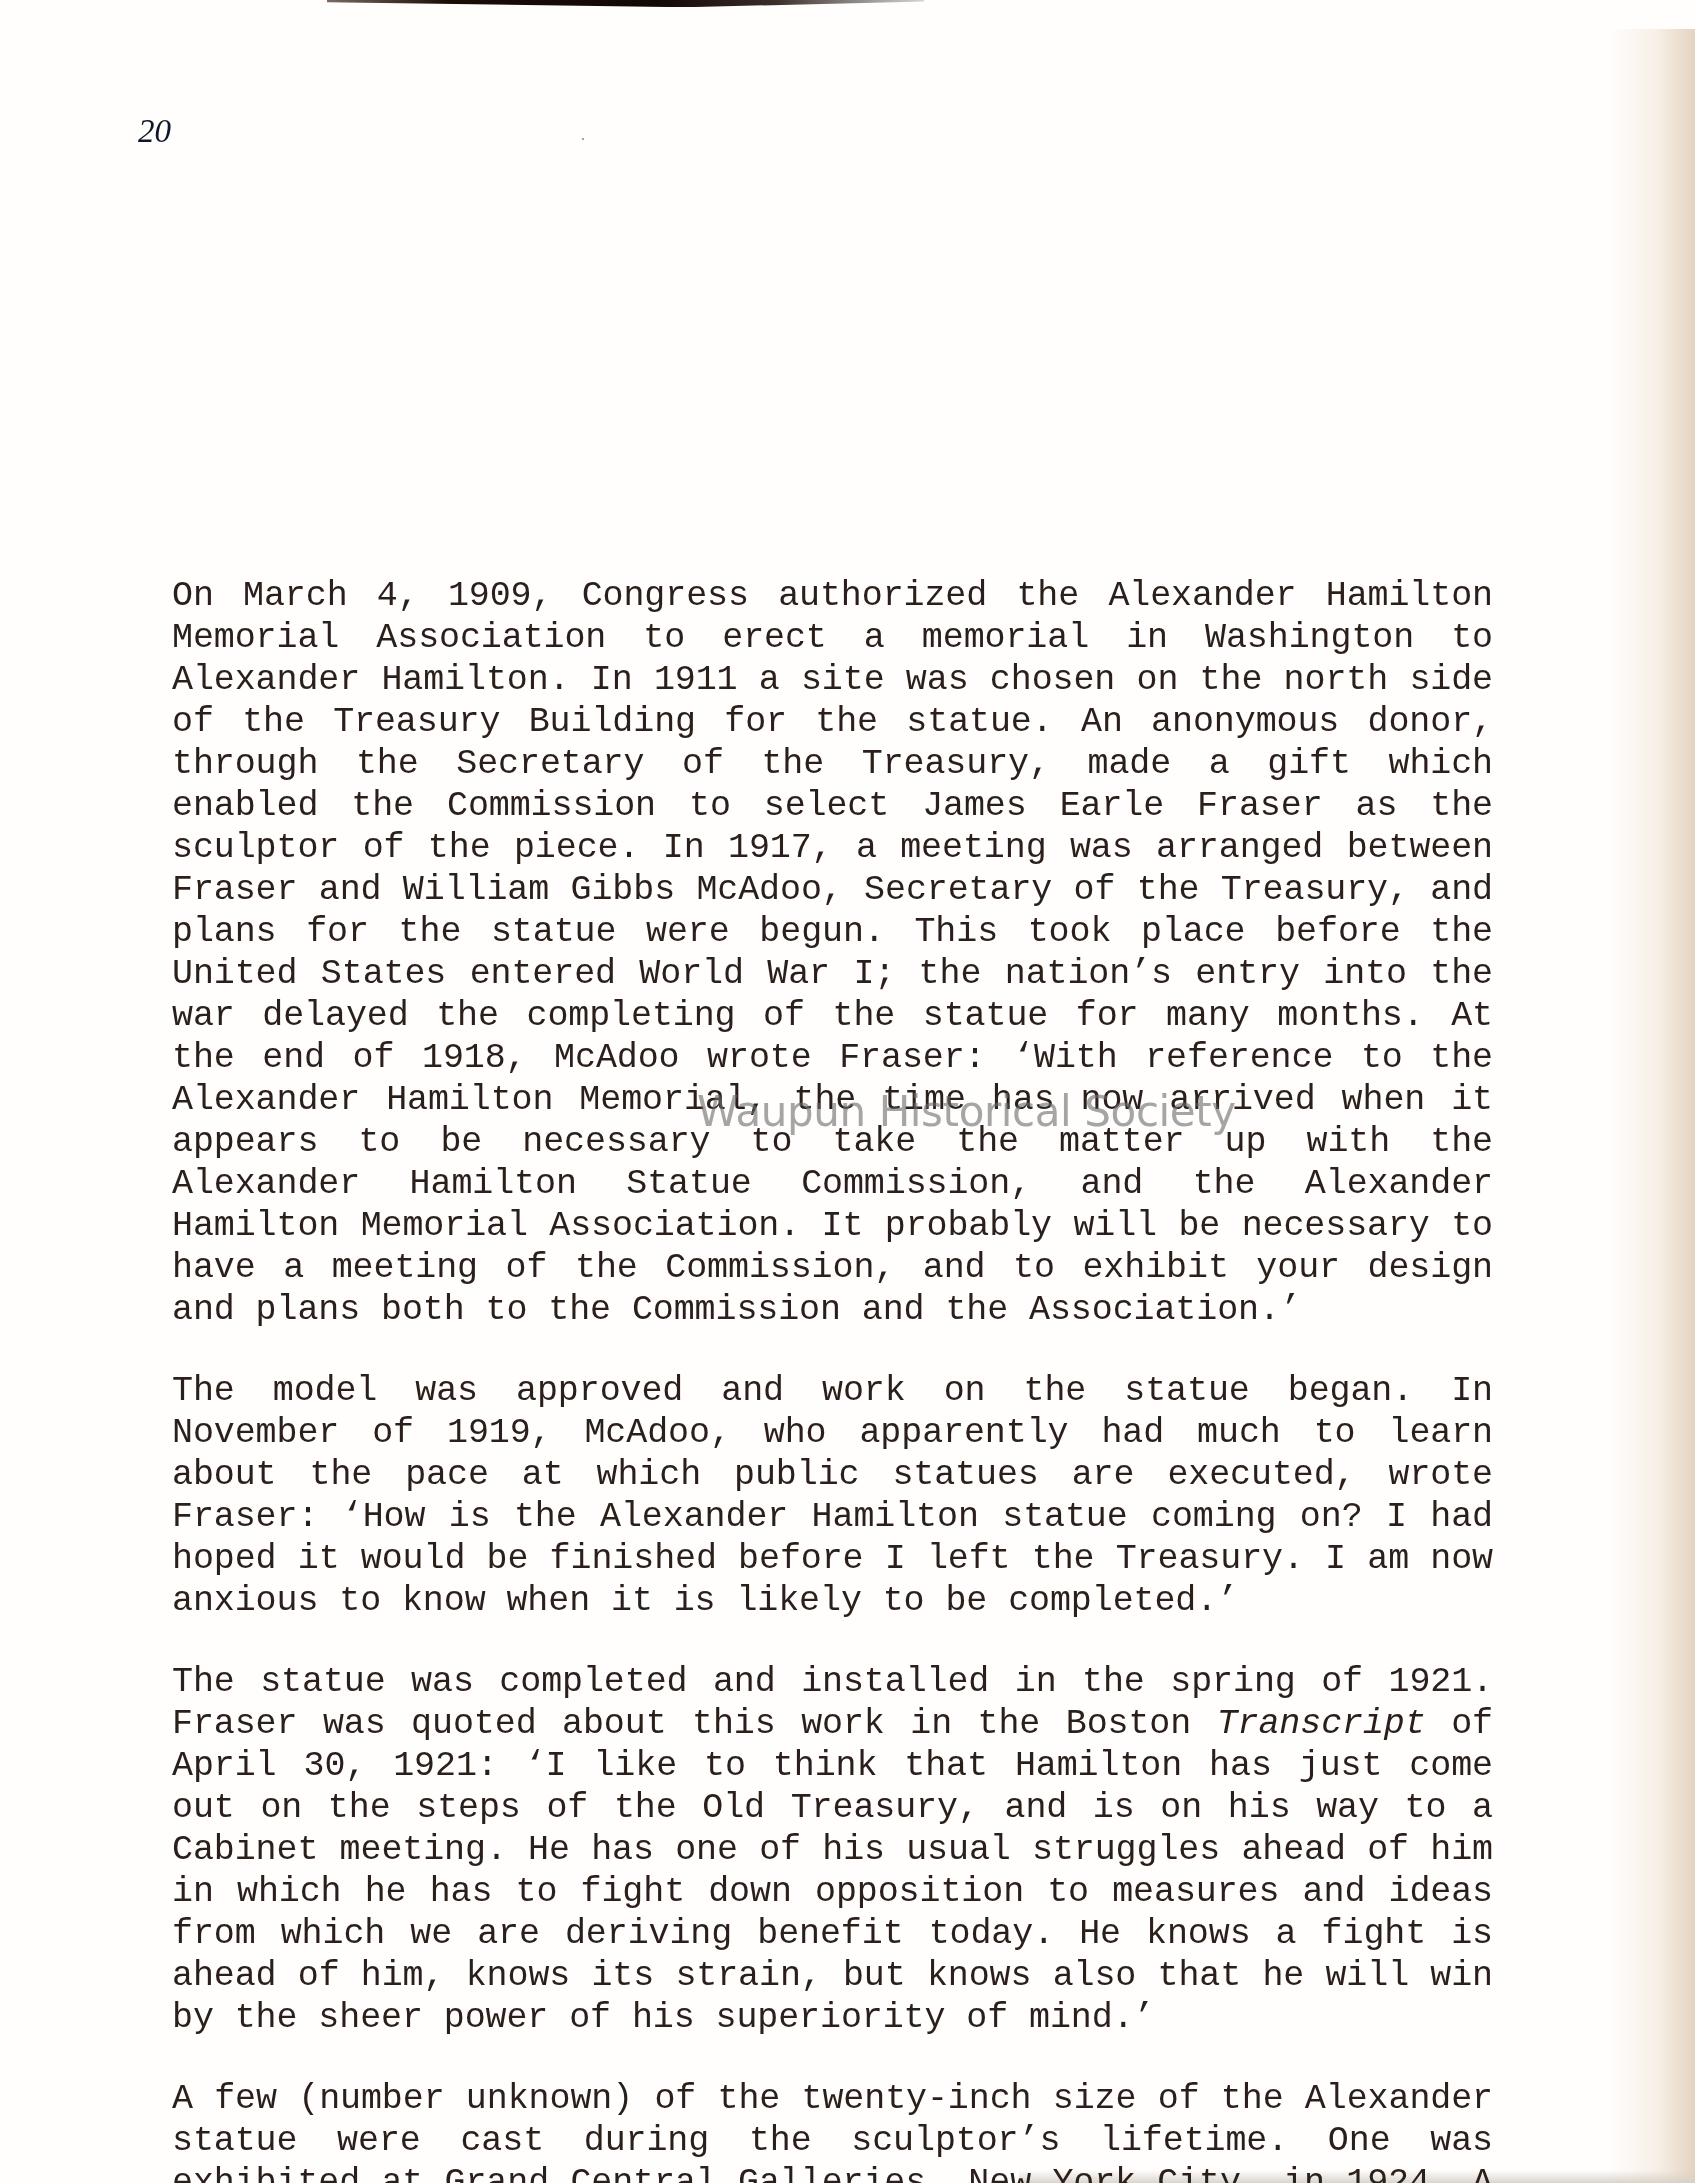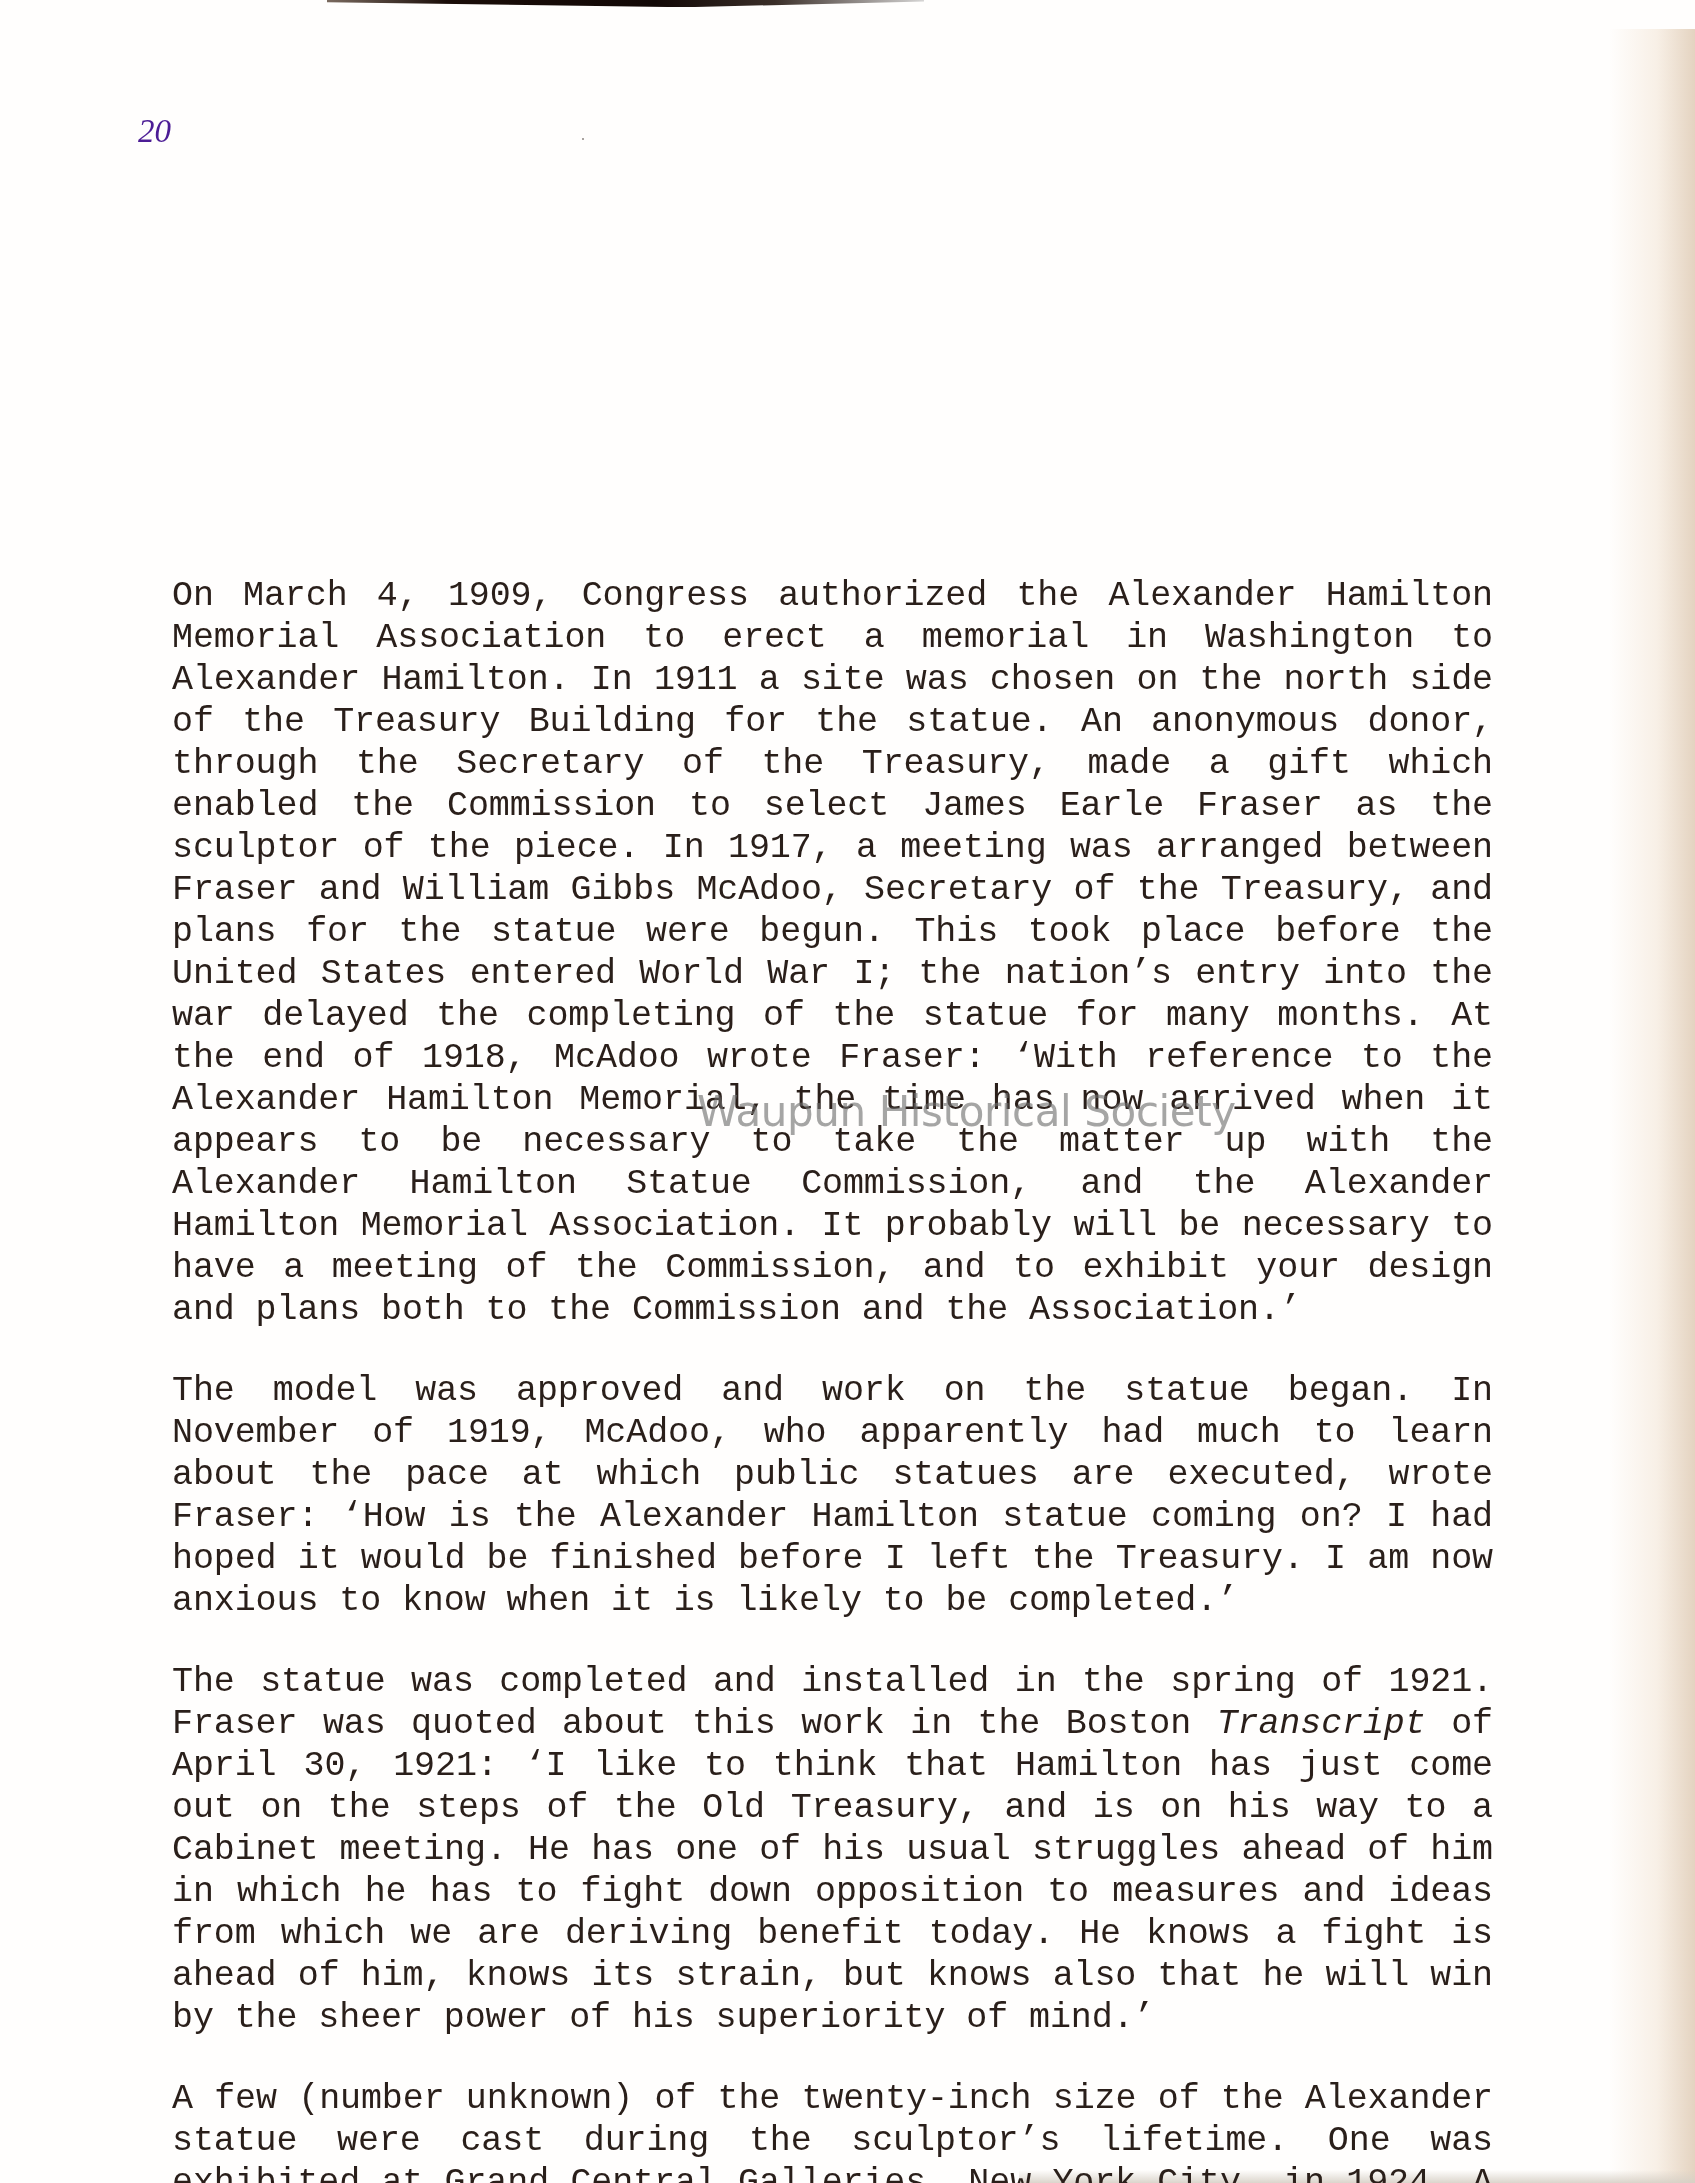--- a/index.html
+++ b/index.html
@@ -45,21 +45,21 @@
       background: linear-gradient(to right, #7a6a5f 0%, #1a0d08 20%, #120806 55%, #3a2e28 75%, rgba(120,120,120,0.3) 100%);
       clip-path: polygon(0 0, 100% 0, 100% 20%, 60% 100%, 0 30%);
     }
     .page-number {
       position: absolute;
       left: 138px;
       top: 115px;
       font-style: italic;
       font-size: 33px;
       line-height: 1;
-      color: #4c1d95;
+      color: #0f172a;
     }
     .stray-dot {
       position: absolute;
       left: 582px;
       top: 138px;
       width: 2.2px;
       height: 2.2px;
       border-radius: 50%;
       background: #8d8580;
     }

